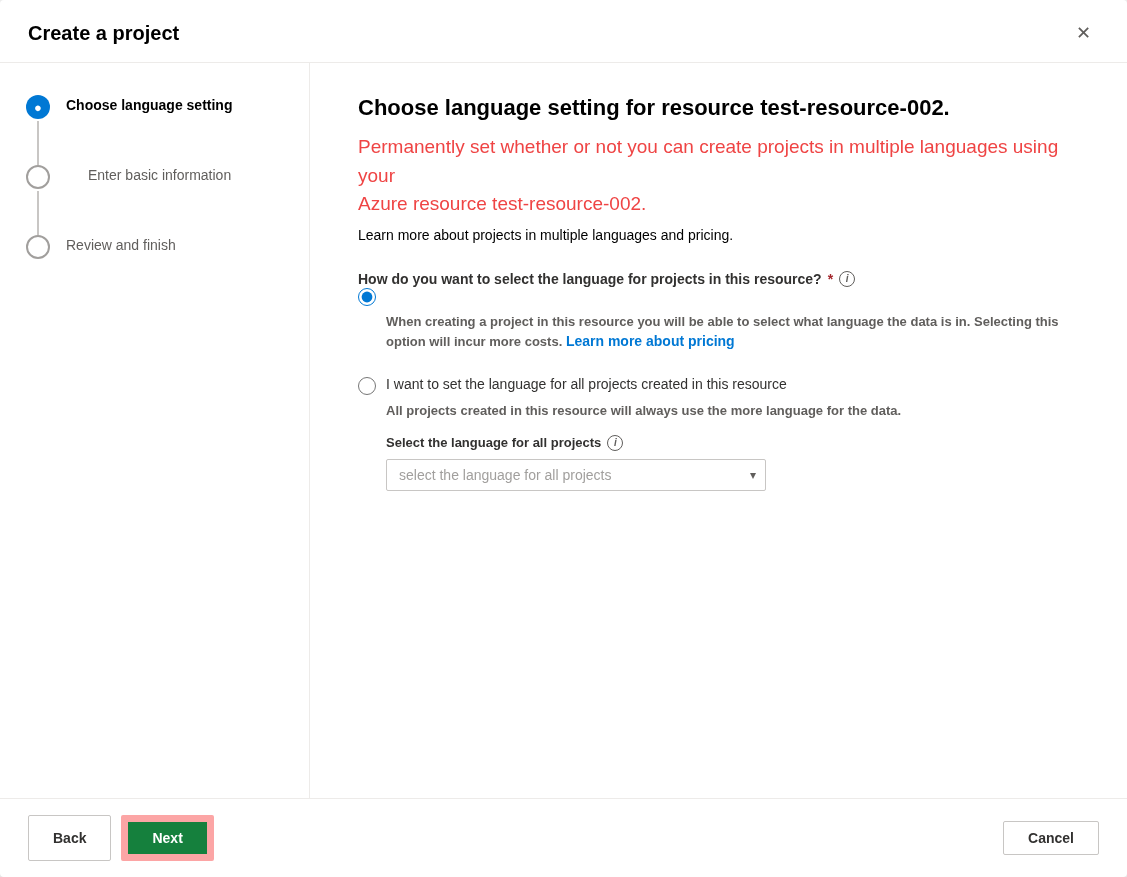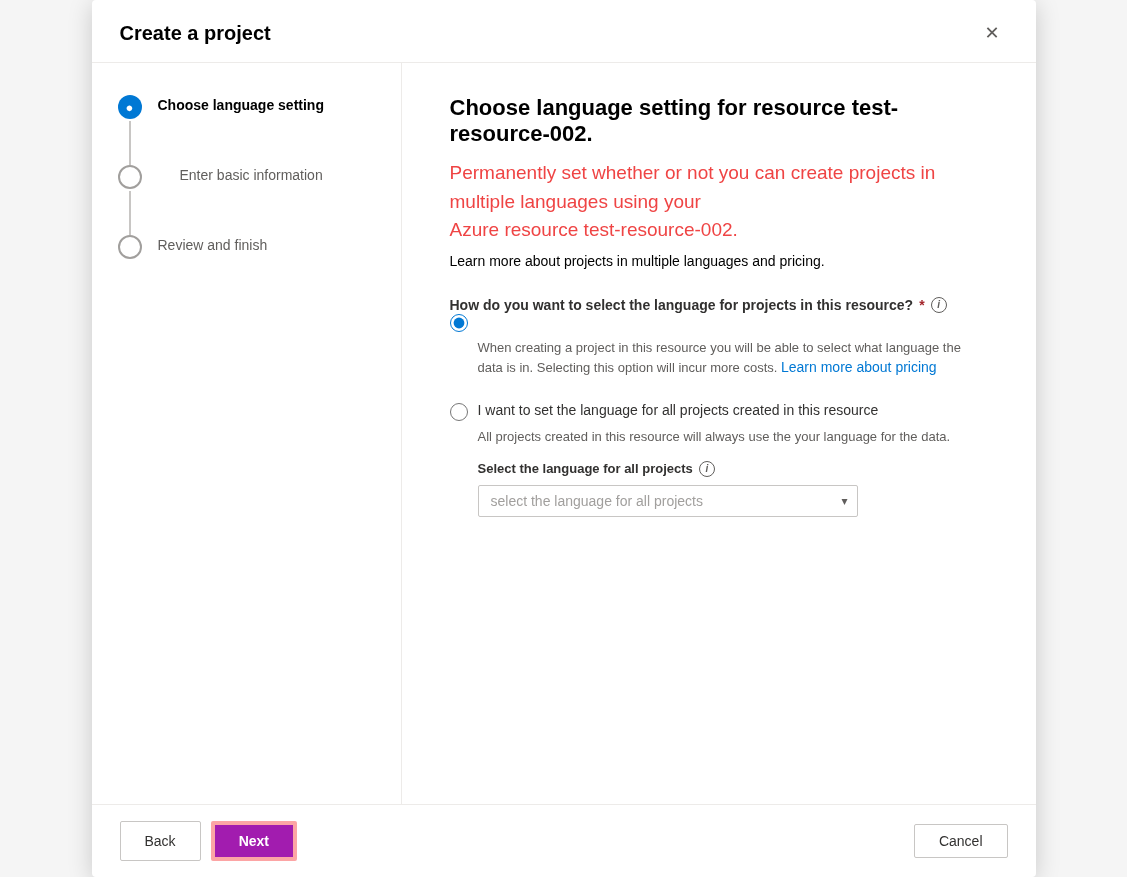--- a/index.html
+++ b/index.html
@@ -8,21 +8,21 @@
       background: #f5f5f5;
       display: flex;
       align-items: center;
       justify-content: center;
       min-height: 100vh;
       font-size: 14px;
       color: #323130;
     }
     .dialog {
       background: #fff;
-      width: 944px;
+      width: 1127px;
       min-height: 877px;
       display: flex;
       flex-direction: column;
       box-shadow: 0 4px 24px rgba(0,0,0,0.18);
       border-radius: 4px;
       position: relative;
     }
     .dialog-header {
       display: flex;
       align-items: center;
@@ -178,20 +178,21 @@
     .radio-label {
       font-size: 14px;
       color: #323130;
       font-weight: 400;
     }
     .radio-description {
       font-size: 13px;
       color: #605e5c;
       margin-left: 28px;
       line-height: 1.5;
+      font-weight: bold;
     }
     .radio-description a {
       color: #0078d4;
       text-decoration: none;
     }
     
     .sub-section {
       margin-left: 28px;
       margin-top: 14px;
     }
@@ -239,31 +240,31 @@
       align-items: center;
       justify-content: space-between;
     }
     .footer-left {
       display: flex;
       gap: 10px;
     }
     .btn {
       padding: 8px 24px;
       font-size: 14px;
-      font-weight: 400;
+      font-weight: 700;
       border-radius: 2px;
       cursor: pointer;
       border: 1px solid #c8c6c4;
       background: #fff;
       color: #323130;
     }
     .btn-primary {
-      background: #a21caf;
+      background: #15803d;
       color: #fff;
-      border: 4px solid #fca5a5;
+      border: 7px solid #fca5a5;
       font-weight: 600;
     }
     .btn-secondary {
       background: #fff;
       color: #323130;
       border: 1px solid #c8c6c4;
     }
   </style>
 </head>
 <body>
@@ -327,21 +328,21 @@
           <a href="#" class="learn-more-link">Learn more about pricing</a>
         </p>
       </div>
 
       
       <div class="radio-option">
         <div class="radio-row">
           <input type="radio" name="language-option" class="radio-input" id="option2" style="">
           <label for="option2" class="radio-label">I want to set the language for all projects created in this resource</label>
         </div>
-        <p class="radio-description">All projects created in this resource will always use the your language for the data.</p>
+        <p class="radio-description">All projects created in this resource will always use the more language for the data.</p>
 
         <div class="sub-section">
           <div class="sub-label">
             <span>Select the language for all projects</span>
             <span class="info-icon">i</span>
           </div>
           <div class="language-select-wrapper">
             <select class="language-select">
               <option value="">select the language for all projects</option>
             </select>

